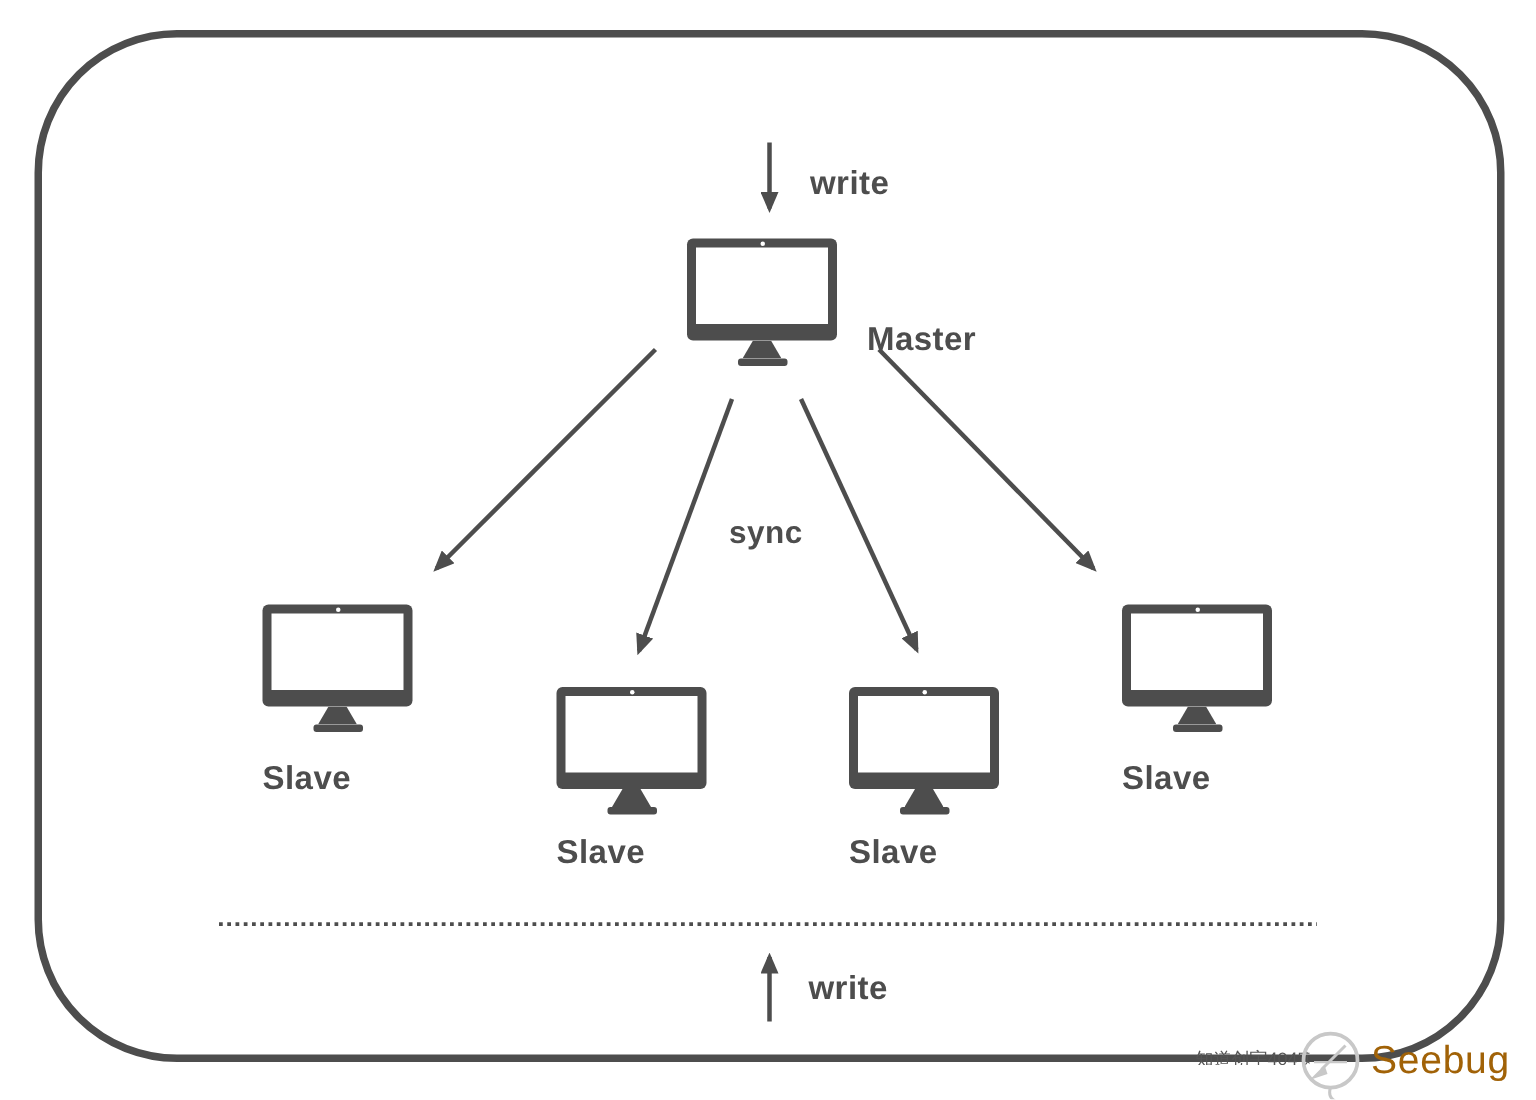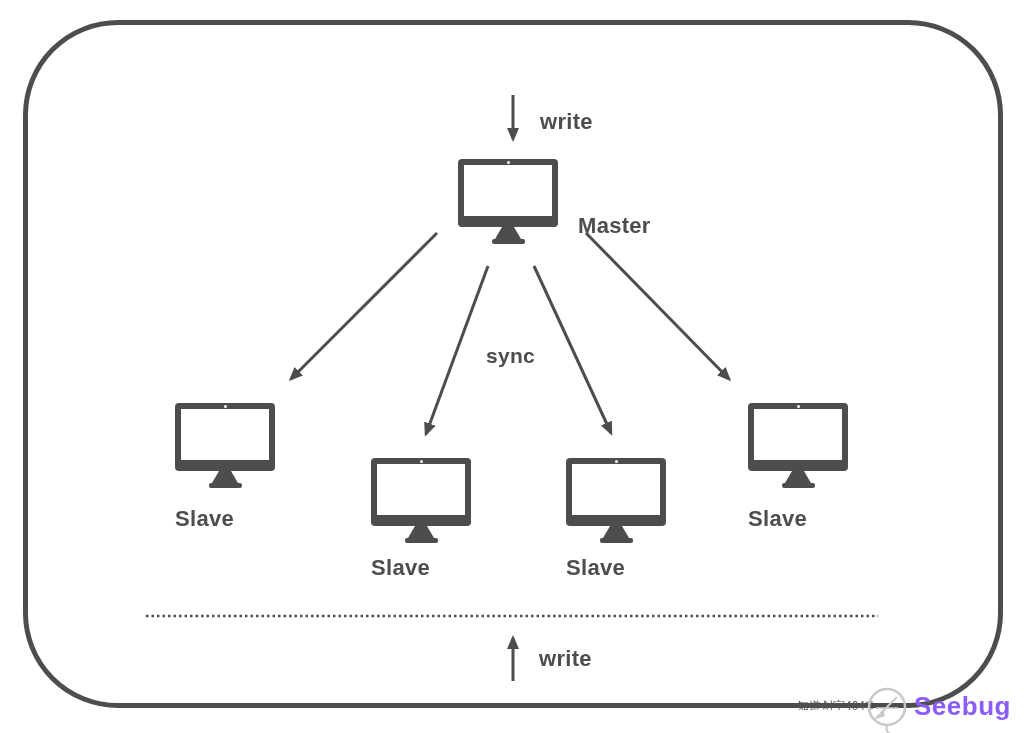--- a/index.html
+++ b/index.html
@@ -89,22 +89,22 @@
   }
   .wm-logo {
     position: absolute;
     left: 864px; top: 686px;
     width: 48px; height: 48px;
   }
   .wm-brand {
     position: absolute;
     left: 914px; top: 691px;
     font-size: 26px;
-    font-weight: 700;
-    color: #8b5cf6;
+    font-weight: 400;
+    color: #a16207;
     letter-spacing: 0.5px;
   }
 </style>
 </head>
 <body>
 
 <div class="canvas">
 
   <div class="frame"></div>
 

